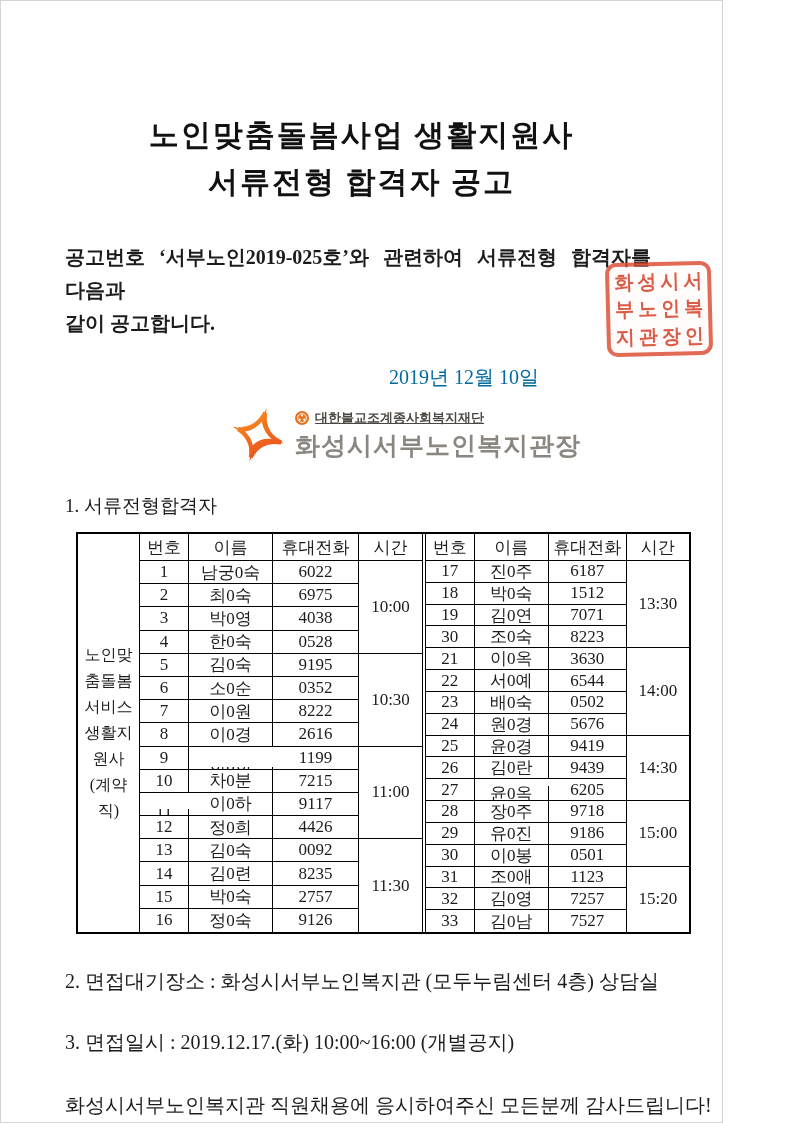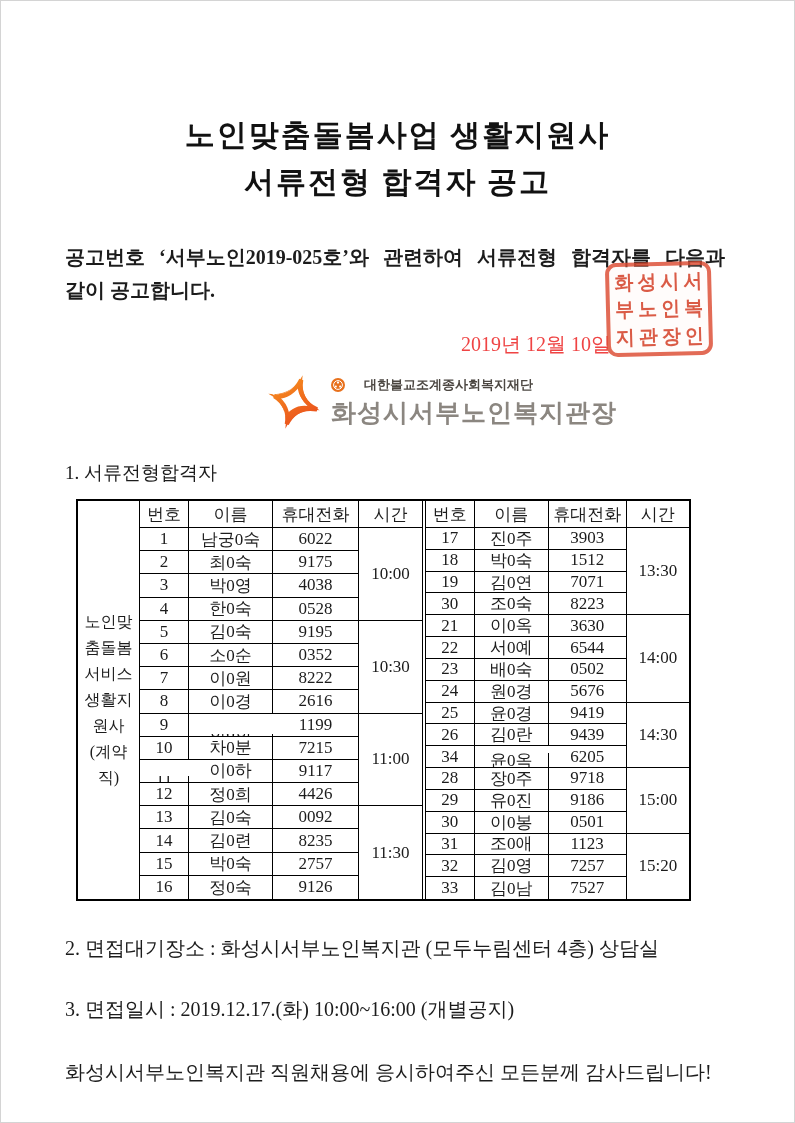--- a/index.html
+++ b/index.html
@@ -1,34 +1,34 @@
 <!DOCTYPE html>
 <html><head>
 <meta charset="utf-8">
 <style>
   html,body{margin:0;padding:0;background:#ffffff;}
   *{box-sizing:border-box;}
   body{font-family:"Liberation Serif","DejaVu Serif",serif;color:#1c1c1c;}
-  .page{position:relative;width:795px;height:1123px;background:#fff;border:1px solid #d4d4d4;overflow:hidden;}
+  .page{position:relative;width:723px;height:1123px;background:#fff;border:1px solid #d4d4d4;overflow:hidden;}
 
   .title{margin-top:110px;text-align:center;font-size:30px;font-weight:700;line-height:47px;letter-spacing:2px;color:#111;}
 
   .intro{margin:36px 58px 0 64px;font-size:20px;line-height:33px;color:#1c1c1c;font-weight:bold;}
   .intro .l1{word-spacing:9px;}
 
-  .date-line{margin-top:24px;text-align:right;padding-right:183px;font-size:20px;color:#ef4444;}
+  .date-line{margin-top:24px;text-align:right;padding-right:183px;font-size:20px;color:#0369a1;}
 
   .seal{position:absolute;left:605px;top:261px;width:106px;height:94px;border:4px solid rgba(219,70,45,.8);
         border-radius:11px;display:grid;grid-template-columns:repeat(4,1fr);align-items:center;justify-items:center;
         padding:2px 3px;transform:rotate(-1.5deg);background:rgba(255,235,230,.15);}
   .seal span{color:rgba(211,62,38,.85);font-size:19px;font-weight:700;transform:scaleY(1.05);line-height:1;}
 
   .logo-row{margin-top:12px;display:flex;justify-content:center;align-items:center;gap:9px;position:relative;left:44px;height:64px;}
   .logo-texts{display:flex;flex-direction:column;justify-content:center;gap:2px;}
-  .logo-small{display:flex;align-items:center;gap:19px;font-size:13px;color:#4c4742;font-family:"Liberation Sans","DejaVu Sans",sans-serif;font-weight:700;}
+  .logo-small{display:flex;align-items:center;gap:6px;font-size:13px;color:#4c4742;font-family:"Liberation Sans","DejaVu Sans",sans-serif;font-weight:700;text-decoration:underline;}
   .logo-large{font-size:25px;font-weight:700;color:#8b8680;letter-spacing:1px;font-family:"Liberation Sans","DejaVu Sans",sans-serif;}
 
   .section-heading{margin:26px 0 0 64px;font-size:19px;color:#1c1c1c;}
 
   .table-wrap{margin:13px 0 0 75px;width:615px;height:402px;border:2px solid #000;display:flex;background:#fff;}
   .label-col{width:62px;border-right:1px solid #000;display:flex;align-items:center;justify-content:center;
              text-align:center;font-size:16px;line-height:26px;white-space:pre-line;padding:2px;}
   .half{display:grid;height:100%;}
   .half-left{width:283px;grid-template-columns:49fr 84fr 86fr 64fr;}
   .half-right{flex:1;grid-template-columns:50fr 76fr 80fr 64fr;border-left:1px solid #000;margin-left:2px;}
@@ -115,21 +115,21 @@
     <div class="half half-left" id="half-left" style="grid-template-rows: 27px repeat(16, 1fr);">
         <div class="cell" style="grid-area: 1 / 1;">번호</div>
         <div class="cell" style="grid-area: 1 / 2;">이름</div>
         <div class="cell" style="grid-area: 1 / 3;">휴대전화</div>
         <div class="cell time-col" style="grid-area: 1 / 4;">시간</div>
         <div class="cell" style="grid-area: 2 / 1;">1</div>
         <div class="cell" style="grid-area: 2 / 2;">남궁0숙</div>
         <div class="cell" style="grid-area: 2 / 3;">6022</div>
         <div class="cell" style="grid-area: 3 / 1;">2</div>
         <div class="cell" style="grid-area: 3 / 2;">최0숙</div>
-        <div class="cell" style="grid-area: 3 / 3;">9175</div>
+        <div class="cell" style="grid-area: 3 / 3;">6975</div>
         <div class="cell" style="grid-area: 4 / 1;">3</div>
         <div class="cell" style="grid-area: 4 / 2;">박0영</div>
         <div class="cell" style="grid-area: 4 / 3;">4038</div>
         <div class="cell" style="grid-area: 5 / 1;">4</div>
         <div class="cell" style="grid-area: 5 / 2;">한0숙</div>
         <div class="cell" style="grid-area: 5 / 3;">0528</div>
         <div class="cell" style="grid-area: 6 / 1;">5</div>
         <div class="cell" style="grid-area: 6 / 2;">김0숙</div>
         <div class="cell" style="grid-area: 6 / 3;">9195</div>
         <div class="cell" style="grid-area: 7 / 1;">6</div>
@@ -170,21 +170,21 @@
         <div class="cell time-col" style="grid-area: 10 / 4 / span 4;">11:00</div>
         <div class="cell time-col last-row" style="grid-area: 14 / 4 / span 4;">11:30</div>
       </div>
     <div class="half half-right" id="half-right" style="grid-template-rows: 27px repeat(17, 1fr);">
         <div class="cell" style="grid-area: 1 / 1;">번호</div>
         <div class="cell" style="grid-area: 1 / 2;">이름</div>
         <div class="cell" style="grid-area: 1 / 3;">휴대전화</div>
         <div class="cell last-col" style="grid-area: 1 / 4;">시간</div>
         <div class="cell" style="grid-area: 2 / 1;">17</div>
         <div class="cell" style="grid-area: 2 / 2;">진0주</div>
-        <div class="cell" style="grid-area: 2 / 3;">3903</div>
+        <div class="cell" style="grid-area: 2 / 3;">6187</div>
         <div class="cell" style="grid-area: 3 / 1;">18</div>
         <div class="cell" style="grid-area: 3 / 2;">박0숙</div>
         <div class="cell" style="grid-area: 3 / 3;">1512</div>
         <div class="cell" style="grid-area: 4 / 1;">19</div>
         <div class="cell" style="grid-area: 4 / 2;">김0연</div>
         <div class="cell" style="grid-area: 4 / 3;">7071</div>
         <div class="cell" style="grid-area: 5 / 1;">30</div>
         <div class="cell" style="grid-area: 5 / 2;">조0숙</div>
         <div class="cell" style="grid-area: 5 / 3;">8223</div>
         <div class="cell" style="grid-area: 6 / 1;">21</div>
@@ -198,21 +198,21 @@
         <div class="cell" style="grid-area: 8 / 3;">0502</div>
         <div class="cell" style="grid-area: 9 / 1;">24</div>
         <div class="cell" style="grid-area: 9 / 2;">원0경</div>
         <div class="cell" style="grid-area: 9 / 3;">5676</div>
         <div class="cell" style="grid-area: 10 / 1;">25</div>
         <div class="cell" style="grid-area: 10 / 2; font-family: Liberation Serif, serif;">윤0경</div>
         <div class="cell" style="grid-area: 10 / 3;">9419</div>
         <div class="cell" style="grid-area: 11 / 1;">26</div>
         <div class="cell" style="grid-area: 11 / 2;">김0란</div>
         <div class="cell" style="grid-area: 11 / 3;">9439</div>
-        <div class="cell" style="grid-area: 12 / 1;">34</div>
+        <div class="cell" style="grid-area: 12 / 1;">27</div>
         <div class="cell" style="grid-area: 12 / 2; margin-top: 7px;">윤0옥</div>
         <div class="cell" style="grid-area: 12 / 3;">6205</div>
         <div class="cell" style="grid-area: 13 / 1; text-align: center;">28</div>
         <div class="cell" style="grid-area: 13 / 2;">장0주</div>
         <div class="cell" style="grid-area: 13 / 3;">9718</div>
         <div class="cell" style="grid-area: 14 / 1;">29</div>
         <div class="cell" style="grid-area: 14 / 2;">유0진</div>
         <div class="cell" style="grid-area: 14 / 3;">9186</div>
         <div class="cell" style="grid-area: 15 / 1;">30</div>
         <div class="cell" style="grid-area: 15 / 2;">이0봉</div>

